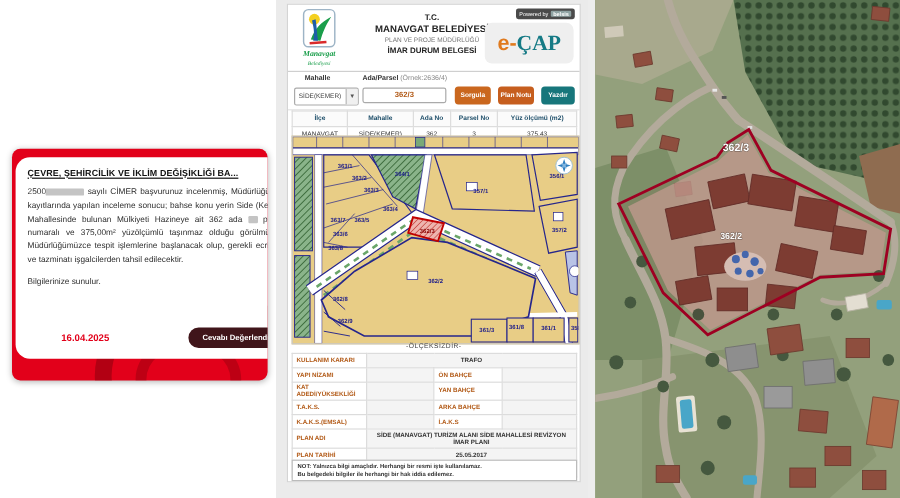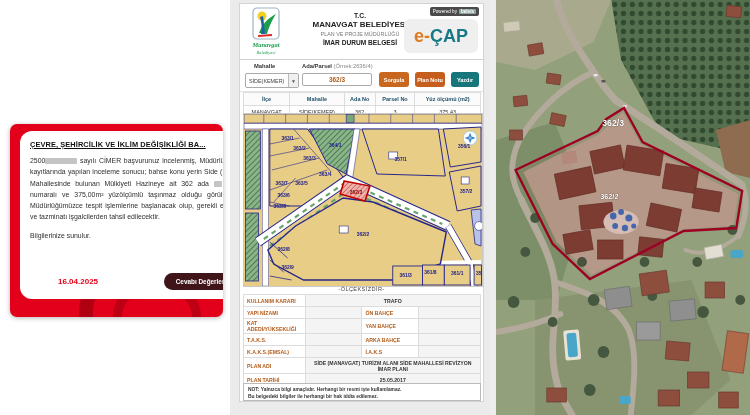--- a/index.html
+++ b/index.html
@@ -5,21 +5,21 @@
   html,body{margin:0;padding:0;background:#fff;}
   body{width:750px;height:415px;overflow:hidden;font-family:"Liberation Sans",sans-serif;}
   .stage{position:relative;width:750px;height:415px;display:flex;}
 
   
   .panel-left{position:relative;width:230px;height:415px;background:#fff;flex:0 0 230px;}
   .cimer-box{position:absolute;left:10px;top:124px;width:213px;height:193px;background:#e2001a;
     border-radius:7px;overflow:hidden;box-shadow:0 1px 5px rgba(0,0,0,.3);}
   .swirl1{position:absolute;right:-34px;bottom:-70px;width:150px;height:120px;border:14px solid rgba(120,0,12,.45);border-radius:50%;}
   .swirl2{position:absolute;right:22px;bottom:-36px;width:70px;height:56px;border:9px solid rgba(120,0,12,.35);border-radius:50%;}
-  .cimer-card{position:absolute;left:10px;top:7px;width:235px;height:168px;background:#fff;border-radius:12px;
+  .cimer-card{position:absolute;left:3px;top:7px;width:235px;height:168px;background:#fff;border-radius:12px;
     padding:9px 10px;box-sizing:border-box;}
   .ct{font-size:7.4px;font-weight:bold;text-decoration:underline;color:#111;letter-spacing:.1px;}
   .cb{font-size:6.9px;line-height:1.63;text-align:justify;color:#2e2e2e;margin-top:6px;}
   .redact{display:inline-block;background:#c4c4c4;border-radius:1px;filter:blur(.6px);height:6px;vertical-align:-1px;}
   .r1{width:32px;} .r2{width:8px;}
   .closing{font-size:6.9px;color:#2e2e2e;margin-top:9px;}
   .cfoot{position:absolute;left:10px;right:9px;bottom:9px;display:flex;justify-content:space-between;align-items:center;}
   .cdate{color:#e2001a;font-weight:bold;font-size:8px;margin-left:28px;}
   .cbtn{background:#40151a;color:#fff;font-size:6.4px;font-weight:bold;padding:5px 12px;border-radius:11px;border:none;cursor:pointer;}
 
@@ -31,21 +31,21 @@
   .orgblock{position:absolute;left:56px;top:8px;width:128px;text-align:center;color:#222;}
   .o1{font-size:6.8px;font-weight:bold;}
   .o2{font-size:8px;font-weight:bold;margin-top:1px;}
   .o3{font-size:5.4px;color:#777;margin-top:2px;}
   .o4{font-size:6.6px;font-weight:bold;margin-top:2px;}
   .pwd{position:absolute;right:4px;top:3px;background:#4a4a4a;border-radius:2px;color:#fff;font-size:4.6px;
     padding:2px 3px;display:flex;gap:2px;align-items:center;cursor:pointer;}
   .pwd-brand{background:#8fa3a3;color:#fff;padding:0 2px;border-radius:1px;font-weight:bold;}
   .ecap{position:absolute;right:5px;top:15px;width:74px;height:34px;background:#efefef;border-radius:6px;
     text-align:center;line-height:34px;font-size:18px;font-weight:bold;}
-  .ecap .e{color:#e07a1e;} .ecap .cap{color:#157a85;}
+  .ecap .e{color:#e07a1e;} .ecap .cap{color:#157a85;font-family:Liberation Serif, serif;}
 
   .dform{position:absolute;top:55px;left:0;right:0;height:32px;border-bottom:1px solid #e3e3e3;}
   .flab{position:absolute;top:4px;font-size:5.8px;font-weight:bold;color:#333;}
   .flab .hint{font-weight:normal;color:#888;}
   .fsel{position:absolute;left:5px;top:14px;width:52px;height:13px;border:1px solid #aaa;border-radius:2px;
     font-size:5.4px;color:#444;display:flex;align-items:center;cursor:pointer;background:#fff;}
   .fsel-txt{flex:1;padding-left:3px;}
   .fsel-arr{width:9px;height:100%;border-left:1px solid #bbb;background:#f0f0f0;display:flex;align-items:center;justify-content:center;font-size:5px;color:#555;}
   .finp{position:absolute;left:62px;top:14px;width:70px;height:13px;border:1px solid #aaa;border-radius:2px;
     text-align:center;font-size:6.4px;font-weight:bold;color:#b25a17;box-sizing:border-box;background:#fff;font-family:"Liberation Sans",sans-serif;}

